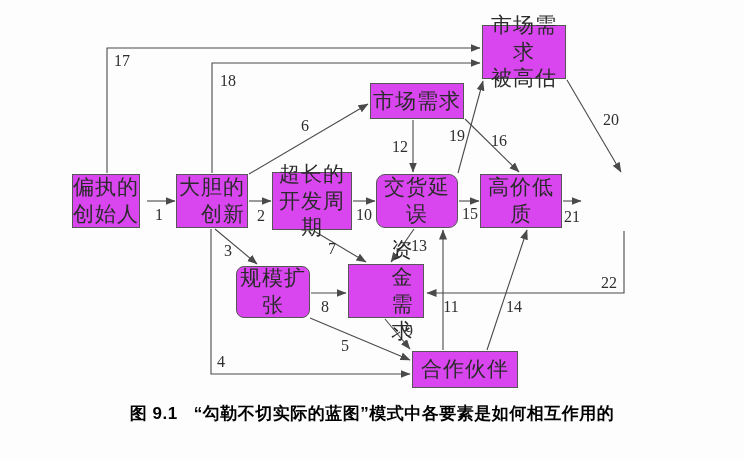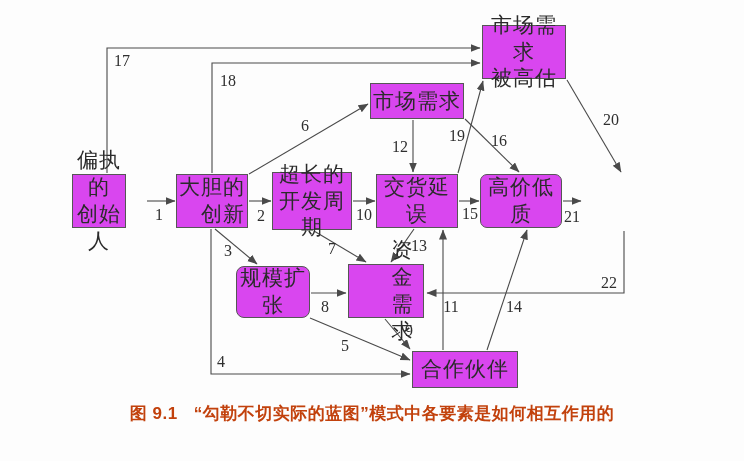--- a/index.html
+++ b/index.html
@@ -41,42 +41,42 @@
     justify-content: center;
     text-align: center;
     font-family: "DejaVu Serif", "Liberation Serif", serif;
     font-size: 21px;
     line-height: 1.28;
     color: #2b2b2b;
     letter-spacing: 1px;
   }
   .node span { white-space: pre-line; }
 
-  .n-founder       { left: 72px;  top: 174px; width: 54px; height: 54px; }
+  .n-founder       { left: 72px;  top: 174px; width: 68px; height: 54px; }
   .n-innovation    { left: 176px; top: 174px; width: 72px; height: 54px; text-align: right; }
   .n-devcycle      { left: 272px; top: 172px; width: 80px; height: 58px; }
-  .n-delay         { left: 376px; top: 174px; width: 82px; height: 54px; }
-  .n-highprice     { left: 480px; top: 174px; width: 82px; height: 54px; border-radius: 7px; }
+  .n-delay         { left: 376px; top: 174px; width: 82px; height: 54px; border-radius: 9px; }
+  .n-highprice     { left: 480px; top: 174px; width: 82px; height: 54px; }
   .n-weakdemand    { left: 583px; top: 174px; width: 82px; height: 56px; }
   .n-overestimated { left: 482px; top: 25px;  width: 84px; height: 54px; }
   .n-government    { left: 370px; top: 83px;  width: 94px; height: 36px; }
   .n-expansion     { left: 236px; top: 266px; width: 74px; height: 52px; border-radius: 8px; }
   .n-capital       { left: 348px; top: 264px; width: 76px; height: 54px; padding-left: 33px; }
   .n-partners      { left: 412px; top: 351px; width: 106px; height: 37px; }
 
   .caption {
     position: absolute;
     left: 0;
     right: 0;
     top: 402px;
     text-align: center;
     font-family: "Liberation Sans", sans-serif;
     font-weight: bold;
     font-size: 17px;
-    color: #c2410c;
+    color: #000000;
     letter-spacing: 0.5px;
   }
   .caption .fig-label { margin-right: 16px; }
 </style>
 </head>
 <body>
 
 <div class="screen">
 
   <svg class="diagram-svg" viewBox="0 0 744 461">

